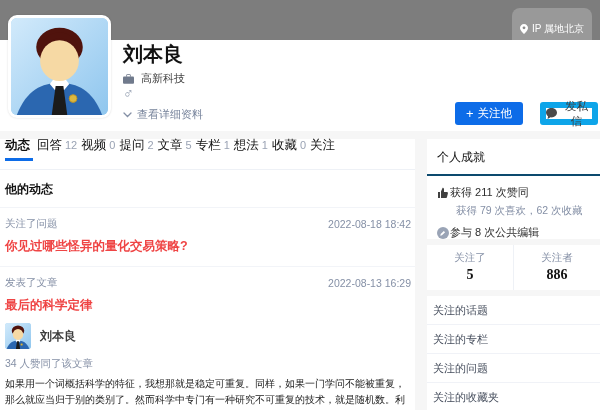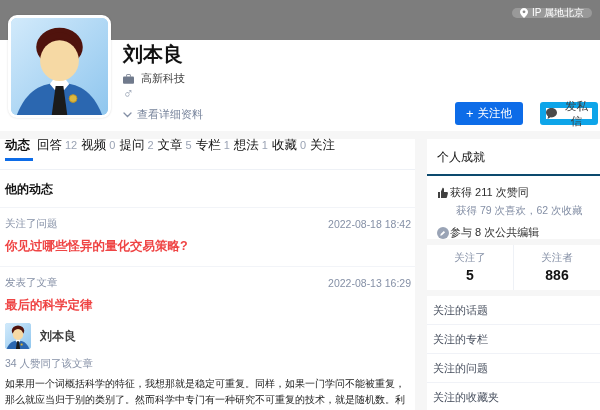--- a/index.html
+++ b/index.html
@@ -9,21 +9,21 @@
     background:#f6f6f6;
     font-family:"Liberation Sans","DejaVu Sans",sans-serif;
     color:#121212;
   }
   
   .cover{ position:absolute; left:0; top:0; width:600px; height:40px; background:#7d7d7d; }
   .ip-badge{
     position:absolute; top:8px; right:8px;
     display:flex; align-items:center; gap:4px;
     background:rgba(255,255,255,.22); color:#fff;
-    font-size:10px; line-height:1; padding:0 8px; border-radius:8px;
+    font-size:10px; line-height:1; padding:16px 8px; border-radius:8px;
   }
   
   .header-card{ position:absolute; left:0; top:40px; width:600px; height:91px; background:#fff; }
   .avatar{
     position:absolute; left:8px; top:15px; width:103px; height:103px;
     border:3px solid #fff; border-radius:9px; overflow:hidden; background:#a9d4f2; z-index:3;
     box-shadow:0 0 2px rgba(0,0,0,.15);
   }
   .avatar svg, .mini-avatar svg{ display:block; width:100%; height:100%; }
   .name{ position:absolute; left:123px; top:41px; font-size:20px; font-weight:700; color:#121212; z-index:3;}
@@ -58,21 +58,21 @@
   .author-name{ font-size:12px; font-weight:600; color:#3d3d3d; }
   .vote-text{ font-size:10.5px; color:#8590a6; margin-top:8px; }
   .excerpt{ font-size:10px; line-height:16px; color:#1c1c1c; margin-top:5px; width:409px; }
   
   .side-card{ position:absolute; left:427px; width:173px; background:#fff; }
   .card-ach{ top:139px; height:100px; }
   .ach-title{ font-size:12px; color:#121212; padding:10px 10px 8px 10px; border-bottom:2px solid #0c4a6e; }
   .ach-body{ padding:9px 10px 0 10px; }
   .ach-row{ display:flex; align-items:center; gap:1px; font-size:11px; color:#2e2e2e; }
   .ach-sub{ font-size:10.5px; color:#8590a6; margin:4px 0 7px 19px; }
-  .card-stats{ top:245px; height:45px; display:flex; }
+  .card-stats{ top:245px; height:45px; display:flex;font-family:Liberation Serif, serif; }
   .stat{ flex:1; text-align:center; padding-top:6px; cursor:pointer; }
   .stat + .stat{ border-left:1px solid #eef1f6; }
   .stat .lab{ font-size:10.5px; color:#8590a6; }
   .stat .num{ font-size:14px; font-weight:700; color:#121212; margin-top:2px; }
   .card-links{ top:296px; height:118px; }
   .link-row{ height:29px; line-height:29px; padding-left:6px; font-size:11px; color:#454d5c;
     border-bottom:1px solid #f0f2f7; cursor:pointer; }
   .icon{ display:inline-flex; align-items:center; justify-content:center; }
 </style>
 </head>

